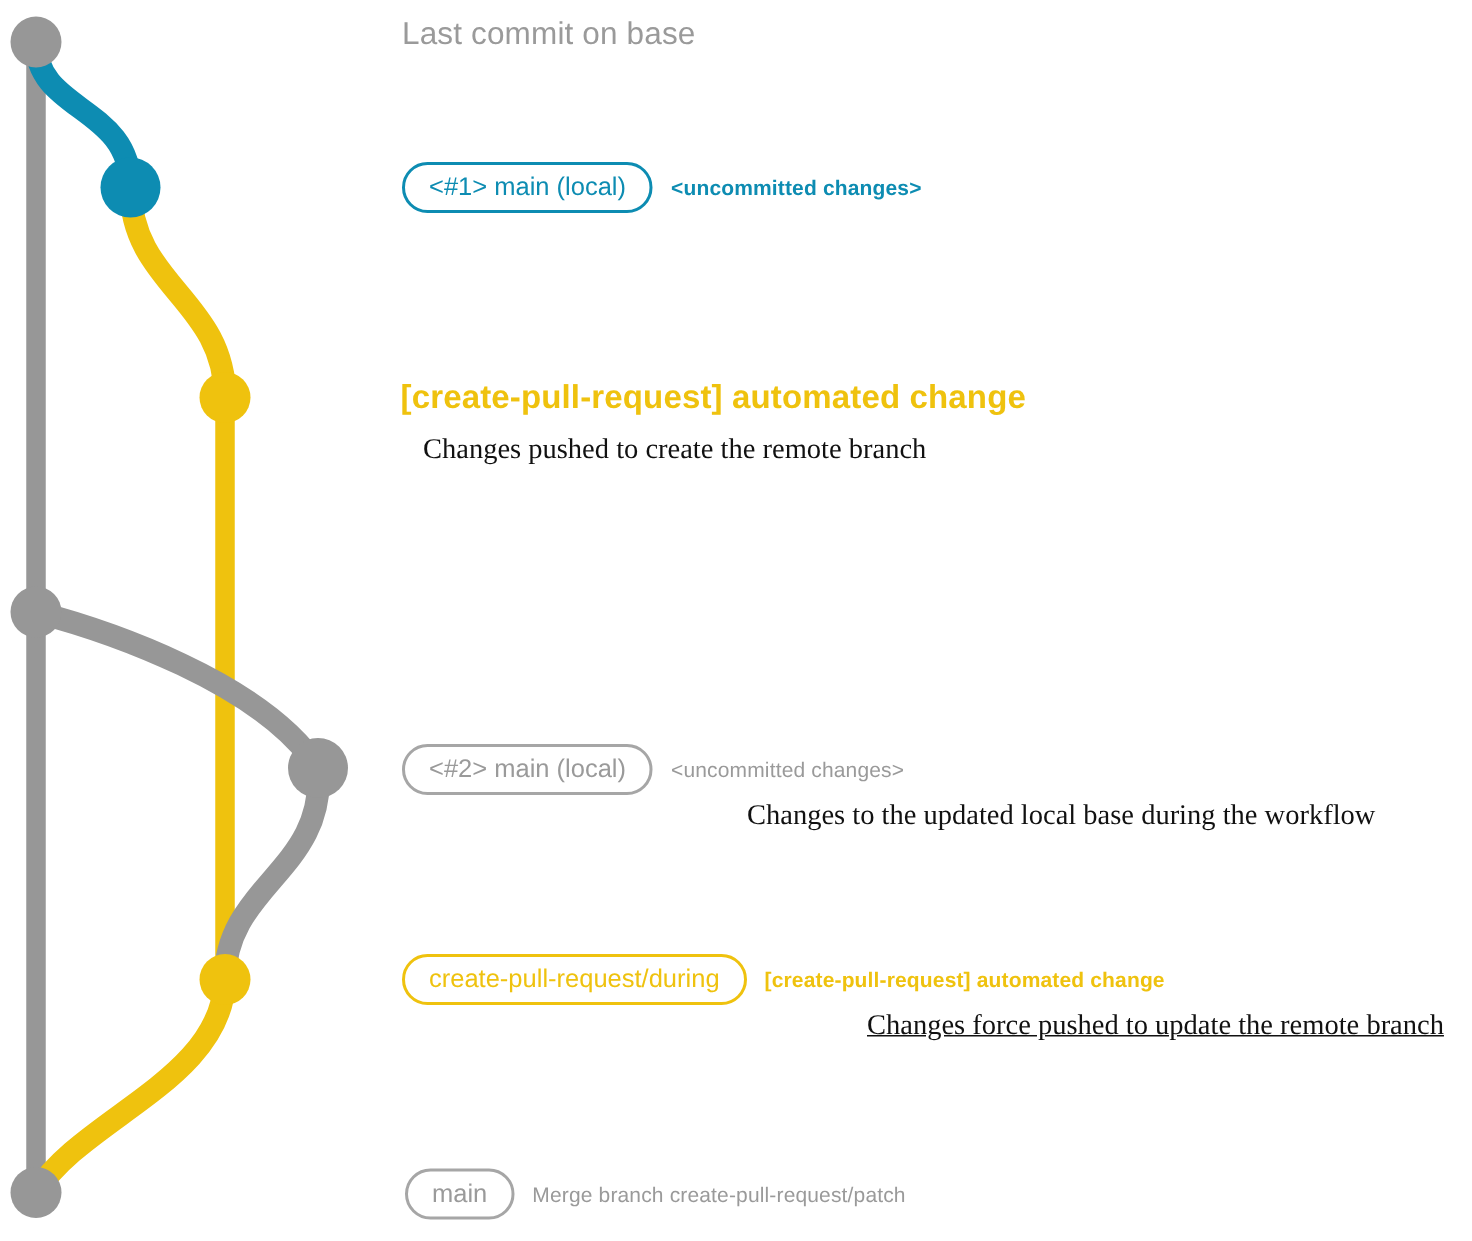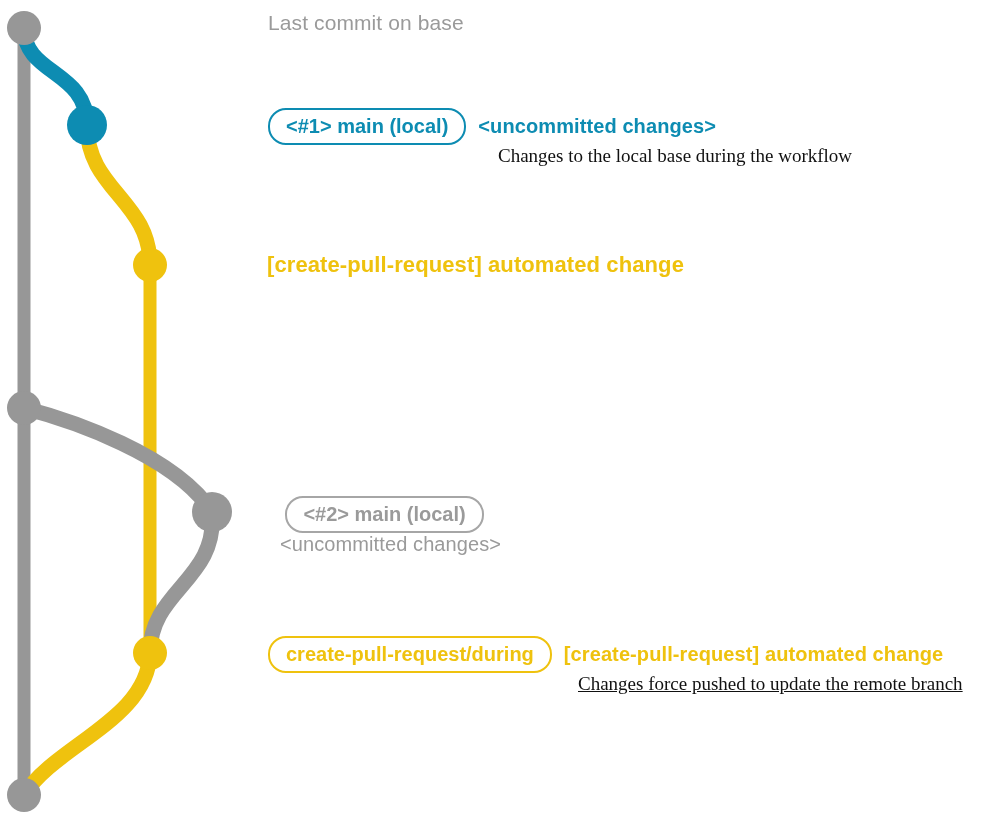--- a/index.html
+++ b/index.html
@@ -47,36 +47,36 @@
     letter-spacing: 0.1px;
   }
 
   
   .pill {
     display: inline-block;
     border: 2px solid #9a9a9a;
     border-radius: 18px;
     padding: 6px 16px 7px 16px;
     font-family: "Liberation Sans", sans-serif;
-    font-size: 20px;
-    font-weight: 700;
+    font-size: 17px;
+    font-weight: 400;
     color: #9a9a9a;
     line-height: 1;
     white-space: nowrap;
     background: #ffffff;
     box-sizing: border-box;
   }
   .pill.teal   { border-color: #0d8cb2; color: #0d8cb2; }
   .pill.yellow { border-color: #efc20e; color: #efc20e; }
   .pill.gray   { border-color: #a6a6a6; color: #9a9a9a; }
 
   
   .subject {
     font-family: "Liberation Sans", sans-serif;
-    font-size: 20px;
+    font-size: 14px;
     font-weight: 700;
     white-space: nowrap;
     margin-left: 12px;
     letter-spacing: 0.1px;
   }
   .subject.teal   { color: #0d8cb2; }
   .subject.yellow { color: #efc20e; }
   .subject.gray   { color: #9a9a9a; font-weight: 400; }
 
   
@@ -129,32 +129,37 @@
 <div class="layer-text">
 
   <div class="row" style="left:256px; top:11px;">
     <span class="caption">Last commit on base</span>
   </div>
 
   <div class="row" style="left:256px; top:108px;">
     <span class="pill teal">&lt;#1&gt; main (local)</span>
     <span class="subject teal">&lt;uncommitted changes&gt;</span>
   </div>
-  <div class="desc" style="left:486px; top:145px;">Changes to the local base during the workflow</div>
 
   <div class="row" style="left:255px; top:252px;">
     <span class="headline yellow">[create-pull-request] automated change</span>
   </div>
+  <div class="desc" style="left:270px; top:289px;">Changes pushed to create the remote branch</div>
 
 
-  <div class="row" style="left:256px; top:496px;flex-direction:column;">
+  <div class="row" style="left:256px; top:496px;">
     <span class="pill gray">&lt;#2&gt; main (local)</span>
     <span class="subject gray">&lt;uncommitted changes&gt;</span>
   </div>
+  <div class="desc" style="left:486px; top:533px;">Changes to the updated local base during the workflow</div>
 
   <div class="row" style="left:256px; top:636px;">
     <span class="pill yellow">create-pull-request/during</span>
     <span class="subject yellow">[create-pull-request] automated change</span>
   </div>
   <div class="desc" style="left:566px; top:673px;text-decoration:underline;">Changes force pushed to update the remote branch</div>
 
+  <div class="row" style="left:258px; top:779px;">
+    <span class="pill gray">main</span>
+    <span class="subject gray">Merge branch create-pull-request/patch</span>
+  </div>
 
 </div>
 
 </body></html>

